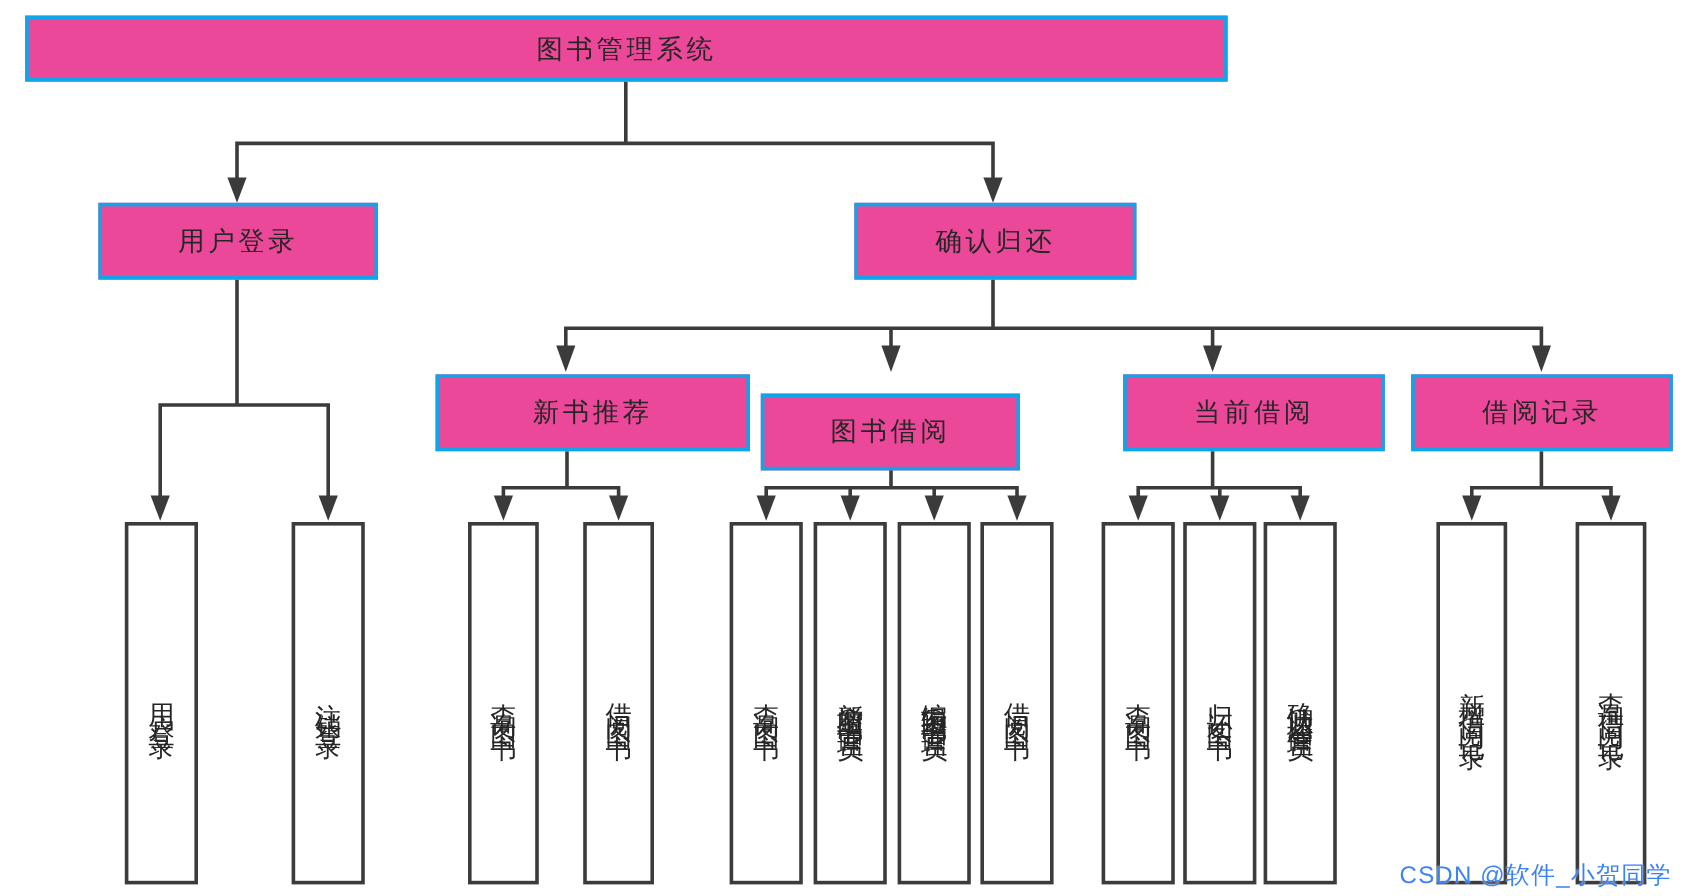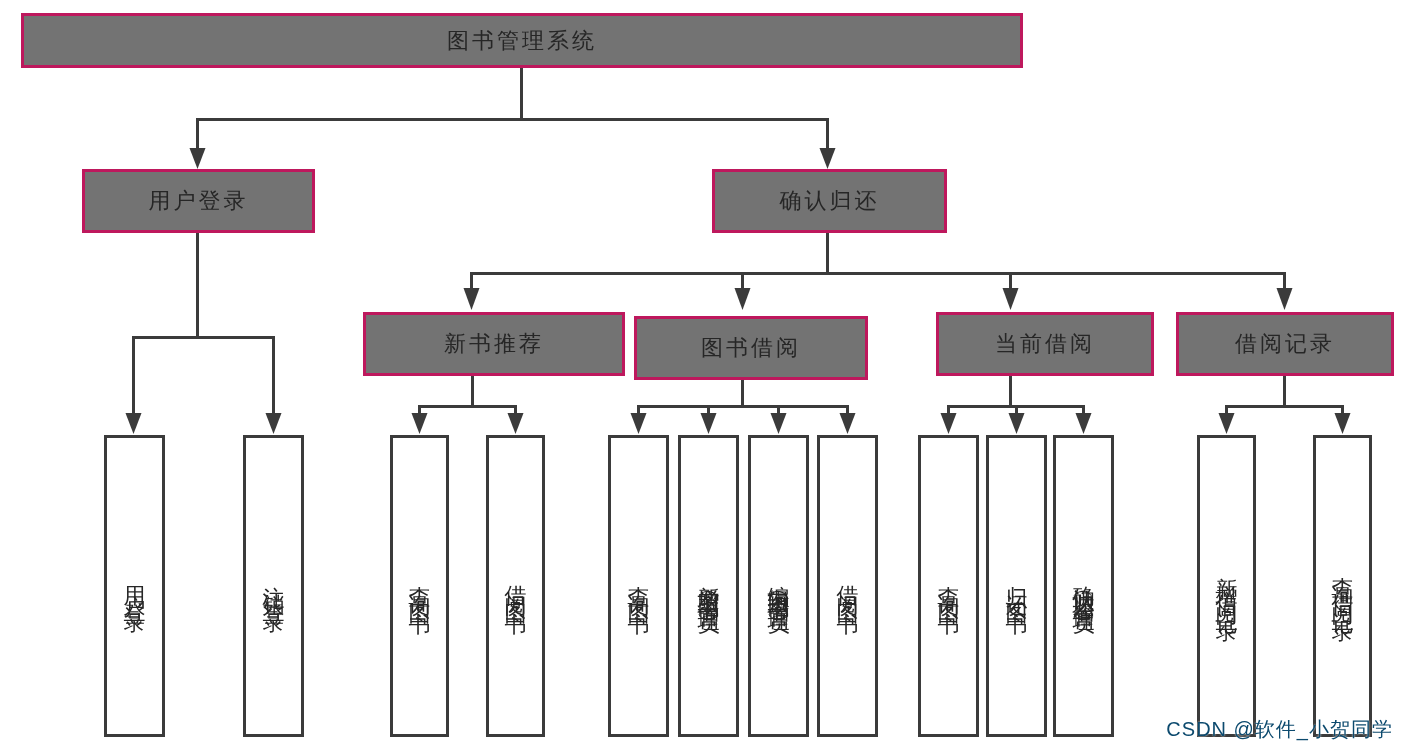--- a/index.html
+++ b/index.html
@@ -18,22 +18,22 @@
   svg.connectors {
     position: absolute;
     left: 0;
     top: 0;
     width: 1405px;
     height: 747px;
   }
   .node {
     position: absolute;
     box-sizing: border-box;
-    border: 3px solid #be185d;
-    background: #737373;
+    border: 3px solid #0ea5e9;
+    background: #ec4899;
     color: #262626;
     display: flex;
     align-items: center;
     justify-content: center;
     font-size: 22px;
     letter-spacing: 3px;
     white-space: nowrap;
   }
   .leaf {
     position: absolute;
@@ -55,21 +55,21 @@
   .leaf.long {
     letter-spacing: 4px;
   }
   
   .n-root        { left: 21px;   top: 13px;  width: 1002px; height: 55px; }
   
   .n-user-login  { left: 82px;   top: 169px; width: 233px;  height: 64px; }
   .n-book-mgmt   { left: 712px;  top: 169px; width: 235px;  height: 64px; }
   
   .n-new-book    { left: 363px;  top: 312px; width: 262px;  height: 64px; }
-  .n-book-borrow { left: 634px;  top: 316px; width: 234px;  height: 64px; }
+  .n-book-borrow { left: 634px;  top: 328px; width: 216px;  height: 64px; }
   .n-cur-borrow  { left: 902px;  top: 312px; width: 218px;  height: 64px; margin-left: 34px; }
   .n-borrow-rec  { left: 1176px; top: 312px; width: 218px;  height: 64px; }
   
   .l-login       { left: 104px;  width: 61px; }
   .l-logout      { left: 243px;  width: 61px; }
   .l-rec-query   { left: 390px;  width: 59px; }
   .l-rec-borrow  { left: 486px;  width: 59px; }
   .l-bor-query   { left: 608px;  width: 61px; }
   .l-bor-add     { left: 678px;  width: 61px; }
   .l-bor-edit    { left: 748px;  width: 61px; }
@@ -78,21 +78,21 @@
   .l-cur-return  { left: 986px;  width: 61px; }
   .l-cur-confirm { left: 1053px; width: 61px; }
   .l-rr-add      { left: 1197px; width: 59px; }
   .l-rr-query    { left: 1313px; width: 59px; }
   .watermark {
     position: absolute;
     right: 12px;
     bottom: 4px;
     font-size: 20px;
     letter-spacing: 1px;
-    color: #0c4a6e;
+    color: #3b82f6;
     z-index: 5;
     text-shadow: 0 0 2px #ffffff;
   }
 </style>
 </head>
 <body>
 
 <div class="canvas">
 
   <svg class="connectors" viewBox="0 0 1405 747" xmlns="http://www.w3.org/2000/svg">

